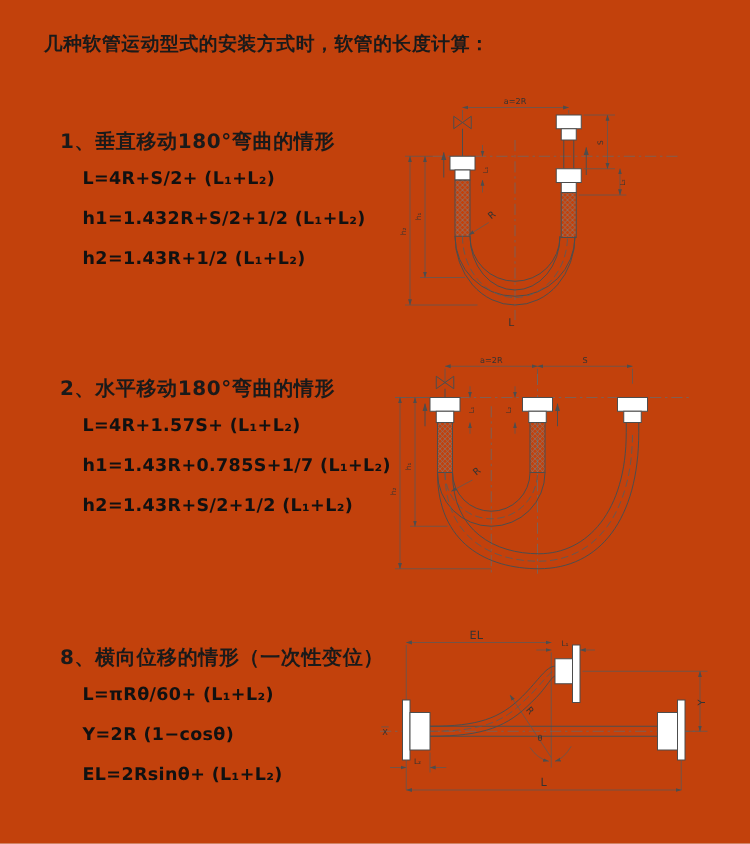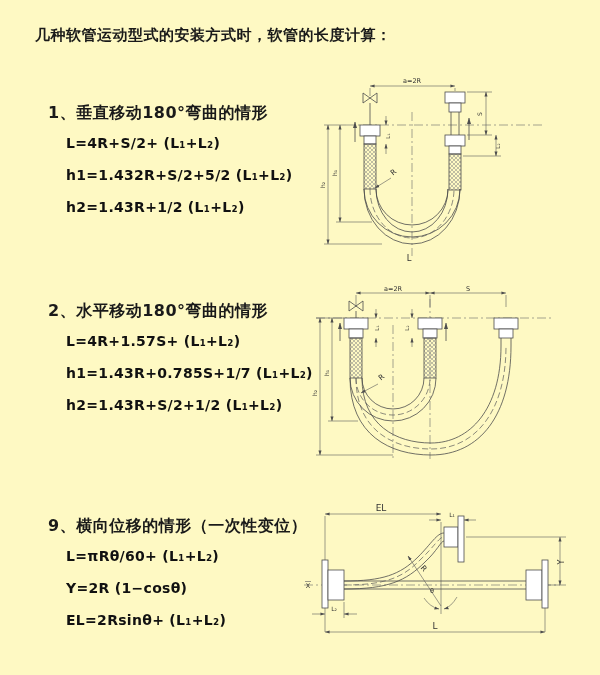--- a/index.html
+++ b/index.html
@@ -1,17 +1,17 @@
 <!DOCTYPE html>
 <html><head>
 <meta charset="utf-8">
 <style>
   html,body{margin:0;padding:0;background:#e8e8e8;}
   .page{
-    position:relative;width:600px;height:675px;background:#fef9c3;
+    position:relative;width:600px;height:675px;background:#c2410c;
     font-family:"DejaVu Sans","Liberation Sans",sans-serif;color:#1a1a1a;
     overflow:hidden;margin:0 auto;
   }
   .title{
     position:absolute;left:35px;top:26px;font-size:15px;font-weight:bold;
     letter-spacing:0.5px;white-space:nowrap;
   }
   .sec-heading{
     position:absolute;left:48px;font-size:16px;font-weight:bold;
     letter-spacing:0.5px;white-space:nowrap;
@@ -30,29 +30,29 @@
 </style>
 </head>
 <body>
 
 <div class="page">
 
   <div class="title">几种软管运动型式的安装方式时，软管的长度计算：</div>
 
   <div class="sec-heading" style="top:103px">1、垂直移动180°弯曲的情形</div>
   <div class="formula" style="top:135px">L=4R+S/2+ (L₁+L₂)</div>
-  <div class="formula" style="top:167px">h1=1.432R+S/2+5/2 (L₁+L₂)</div>
+  <div class="formula" style="top:167px">h1=1.432R+S/2+1/2 (L₁+L₂)</div>
   <div class="formula" style="top:199px">h2=1.43R+1/2 (L₁+L₂)</div>
 
   <div class="sec-heading" style="top:301px">2、水平移动180°弯曲的情形</div>
   <div class="formula" style="top:333px">L=4R+1.57S+ (L₁+L₂)</div>
   <div class="formula" style="top:365px">h1=1.43R+0.785S+1/7 (L₁+L₂)</div>
   <div class="formula" style="top:397px">h2=1.43R+S/2+1/2 (L₁+L₂)</div>
 
-  <div class="sec-heading" style="top:516px">9、横向位移的情形（一次性变位）</div>
+  <div class="sec-heading" style="top:516px">8、横向位移的情形（一次性变位）</div>
   <div class="formula" style="top:548px">L=πRθ/60+ (L₁+L₂)</div>
   <div class="formula" style="top:580px">Y=2R (1−cosθ)</div>
   <div class="formula" style="top:612px">EL=2Rsinθ+ (L₁+L₂)</div>
 
   <svg style="left:310px;top:72px" width="240" height="196" viewBox="0 0 240 196">
     <defs>
       <marker id="a1" viewBox="0 0 10 10" refX="9.5" refY="5" markerWidth="8" markerHeight="8" orient="auto-start-reverse">
         <path d="M0,1.8 L10,5 L0,8.2 z" fill="#4d4d4d"></path>
       </marker>
       <pattern id="braid1" width="4" height="4" patternUnits="userSpaceOnUse">

